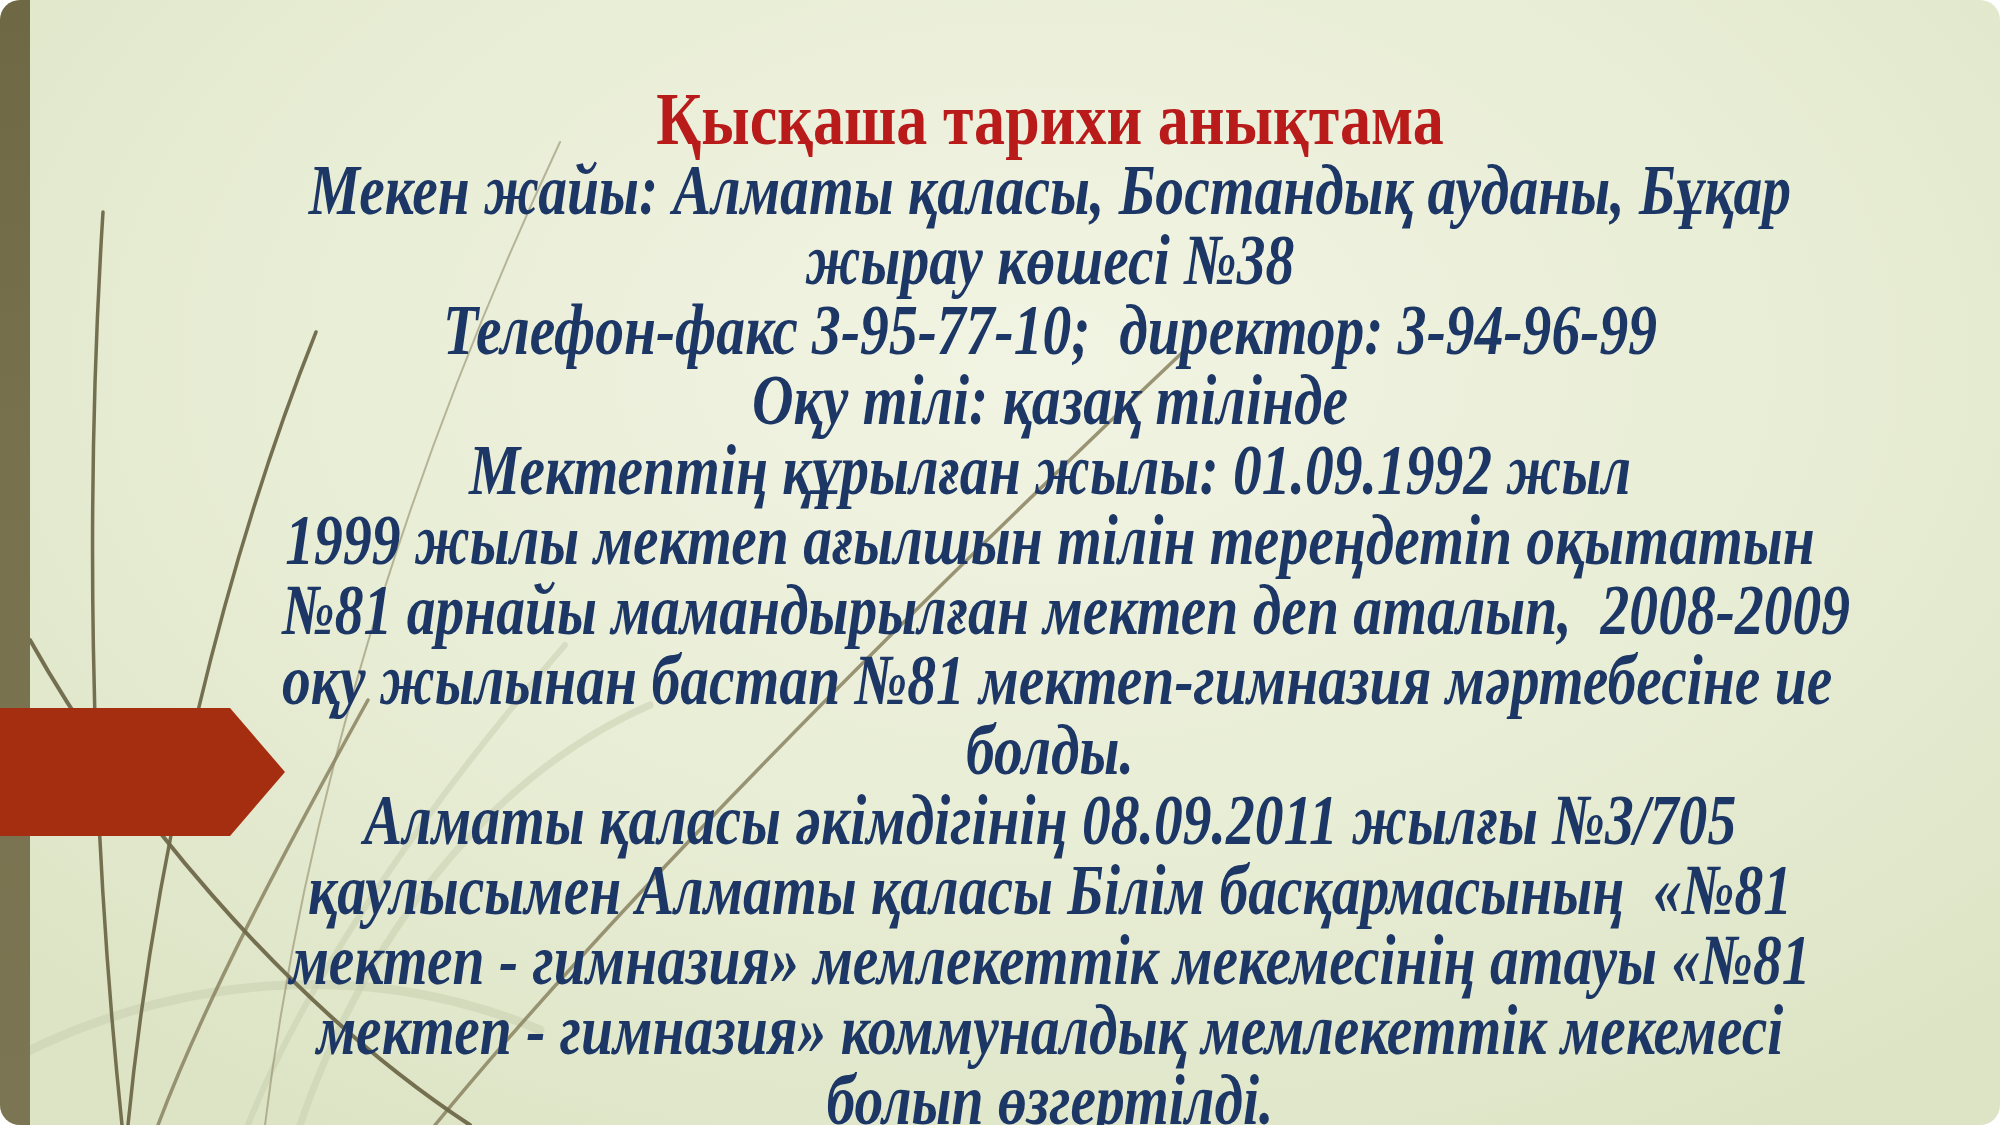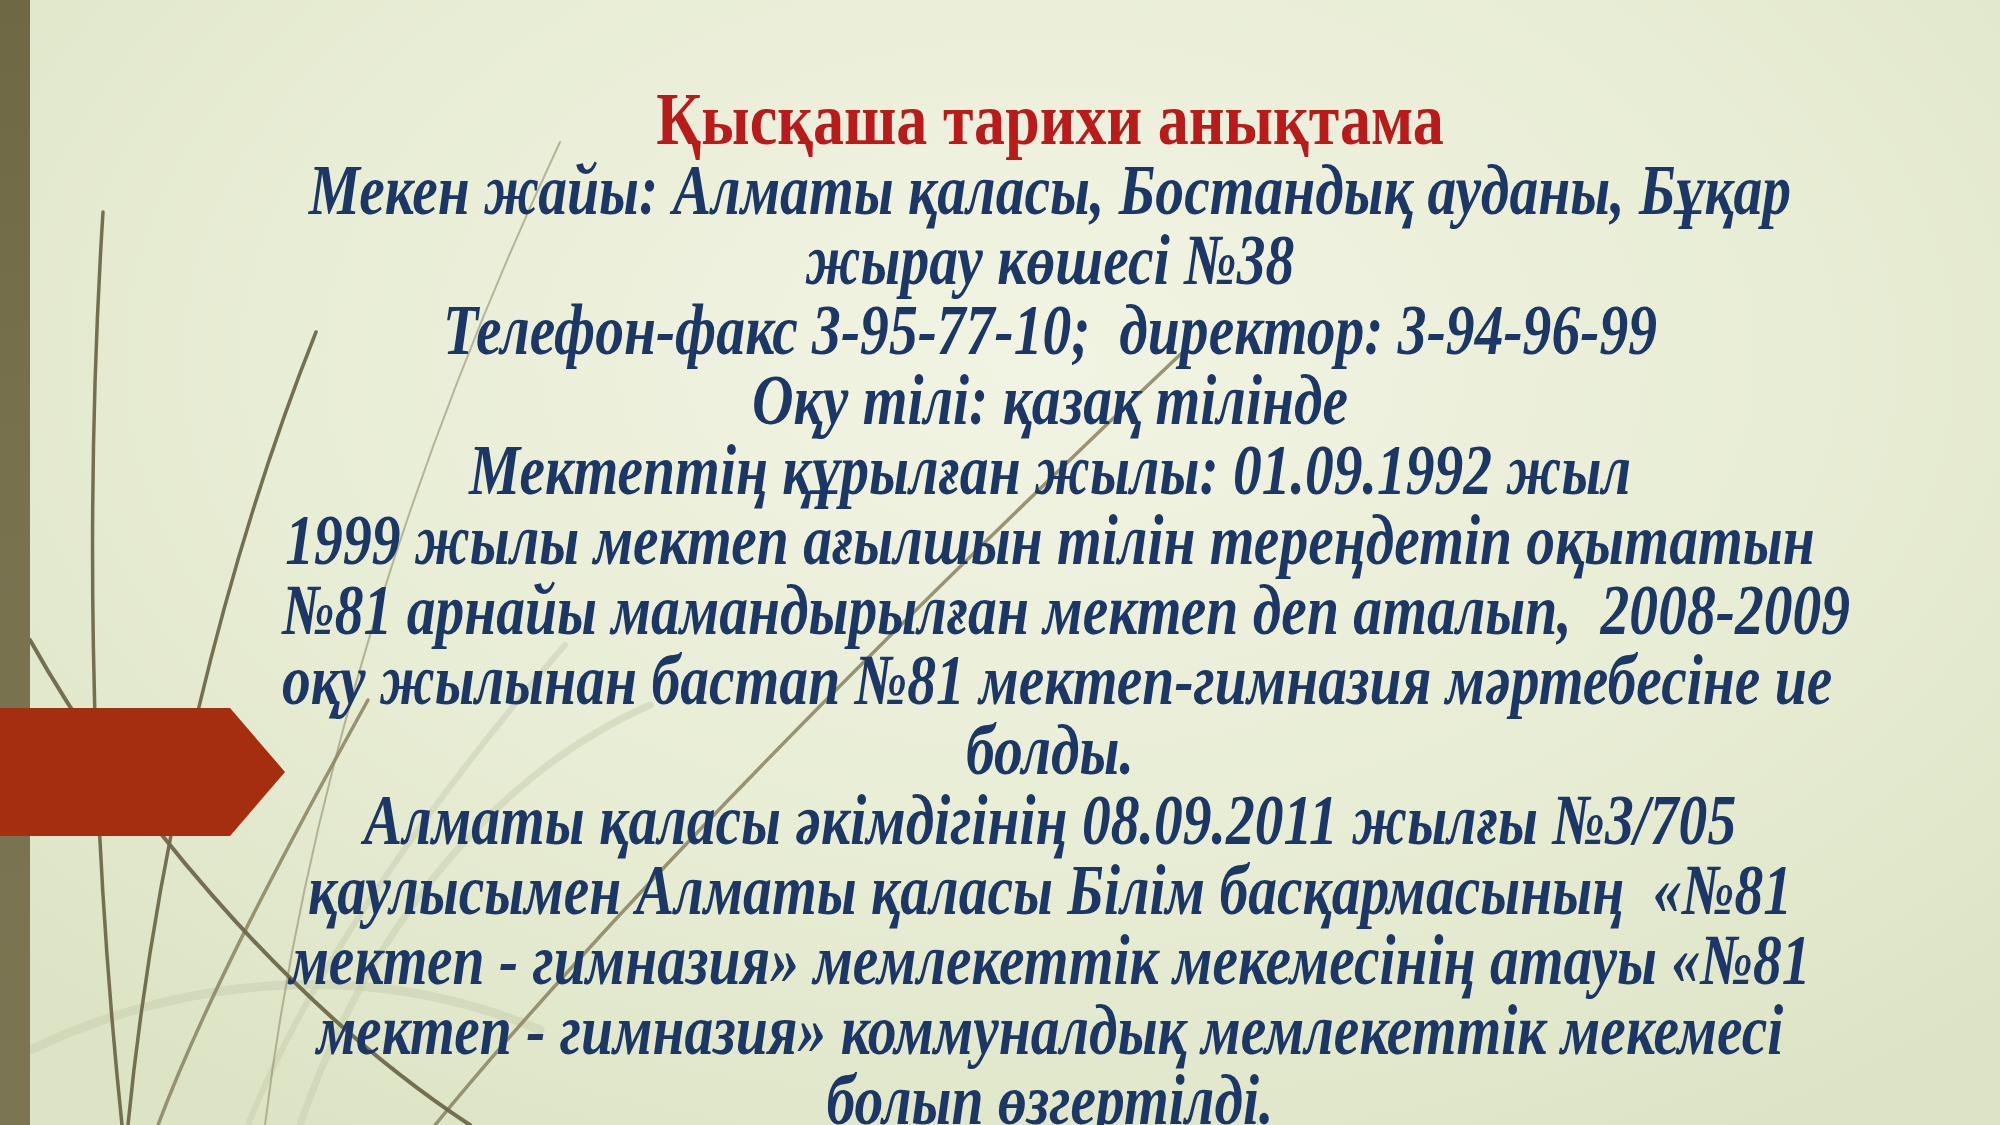--- a/index.html
+++ b/index.html
@@ -12,20 +12,21 @@
   .slide {
     position: relative;
     width: 2000px;
     height: 1125px;
     overflow: hidden;
     background:
       radial-gradient(ellipse 1400px 900px at 52% 32%,
         var(--background-light, #f2f4e3) 0%,
         var(--background, #e8edd5) 55%,
         var(--background-edge, #dde4c5) 100%);
+    border-radius: 20px;
   }
   .grass {
     position: absolute;
     left: 0; top: 0;
     width: 2000px;
     height: 1125px;
   }
   .grass path { fill: none; stroke-linecap: round; }
   .g-dark  { stroke: var(--grass-dark, #6e6849); opacity: 0.95; }
   .g-mid   { stroke: var(--grass-mid, #8a8360);  opacity: 0.85; }

